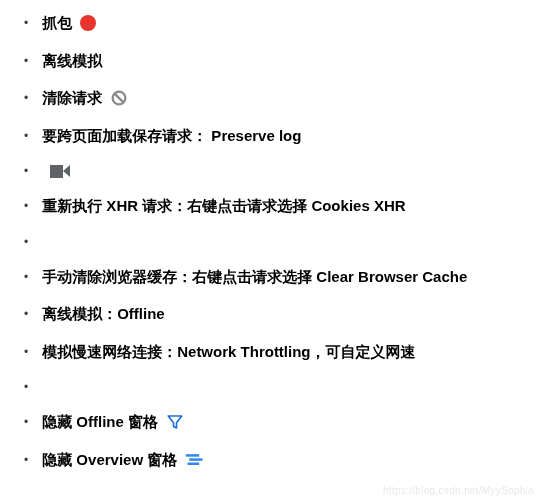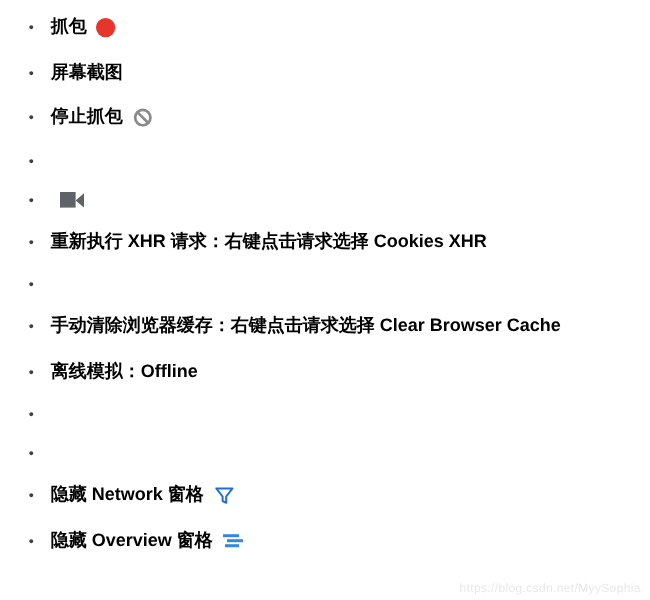--- a/index.html
+++ b/index.html
@@ -98,34 +98,35 @@
 <ul>
   <li>
     <span class="bullet">•</span>
     <span class="text-content">抓包</span>
     <span class="icon-wrap">
         <span class="red-circle"></span>
       </span>
   </li>
   <li>
     <span class="bullet">•</span>
-    <span class="text-content">屏幕截图</span>
+    <span class="text-content">离线模拟</span>
   </li>
   <li>
     <span class="bullet">•</span>
-    <span class="text-content">停止抓包</span>
+    <span class="text-content">清除请求</span>
     <span class="icon-wrap ban-icon">
       <svg viewBox="0 0 24 24" width="18" height="18">
           <circle cx="12" cy="12" r="8.5" fill="none" stroke="#8a8a8a" stroke-width="3"></circle>
           <line x1="6.5" y1="6.5" x2="17.5" y2="17.5" stroke="#8a8a8a" stroke-width="3"></line>
         </svg>
     </span>
   </li>
   <li>
     <span class="bullet">•</span>
+    <span class="text-content">要跨页面加载保存请求： Preserve log</span>
   </li>
   <li>
     <span class="bullet">•</span>
     <span class="icon-wrap">
       <span class="camera-icon">
           <span class="camera-body"></span>
           <span class="camera-lens"></span>
         </span>
     </span>
   </li>
@@ -139,27 +140,28 @@
   <li>
     <span class="bullet">•</span>
     <span class="text-content">手动清除浏览器缓存：右键点击请求选择 Clear Browser Cache</span>
   </li>
   <li>
     <span class="bullet">•</span>
     <span class="text-content">离线模拟：Offline</span>
   </li>
   <li>
     <span class="bullet">•</span>
+    <span class="text-content">模拟慢速网络连接：Network Throttling，可自定义网速</span>
   </li>
   <li>
     <span class="bullet">•</span>
   </li>
   <li>
     <span class="bullet">•</span>
-    <span class="text-content">隐藏 Network 窗格</span>
+    <span class="text-content">隐藏 Offline 窗格</span>
     <span class="icon-wrap filter-icon">
       <svg viewBox="0 0 24 24">
           <path d="M3 4 L21 4 L14 13 L14 20 L10 18 L10 13 Z" fill="none" stroke="#1f6fd8" stroke-width="2.2" stroke-linejoin="round"></path>
         </svg>
     </span>
   </li>
   <li>
     <span class="bullet">•</span>
     <span class="text-content">隐藏 Overview 窗格</span>
     <span class="icon-wrap overview-icon">

